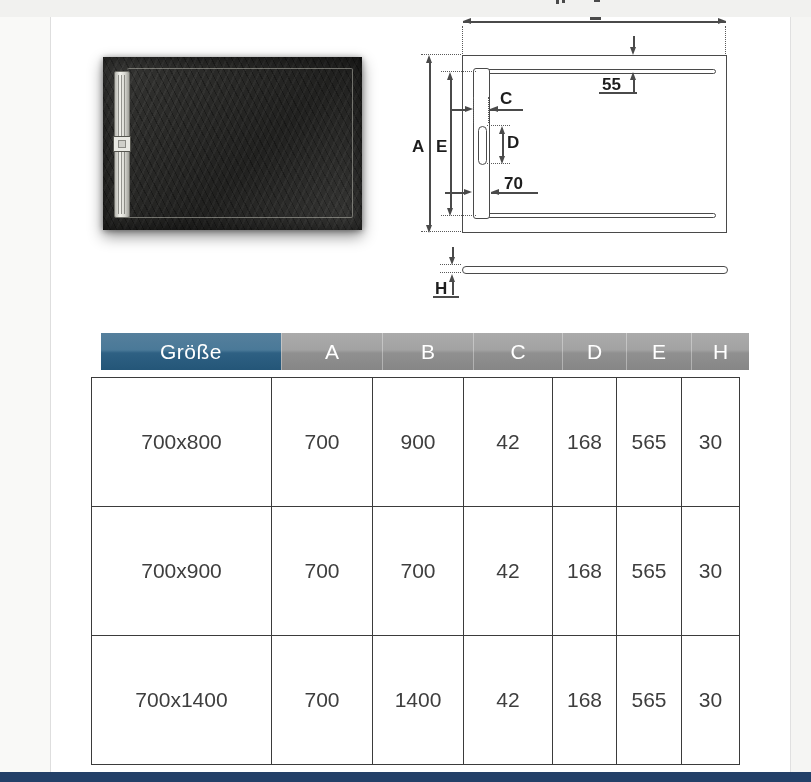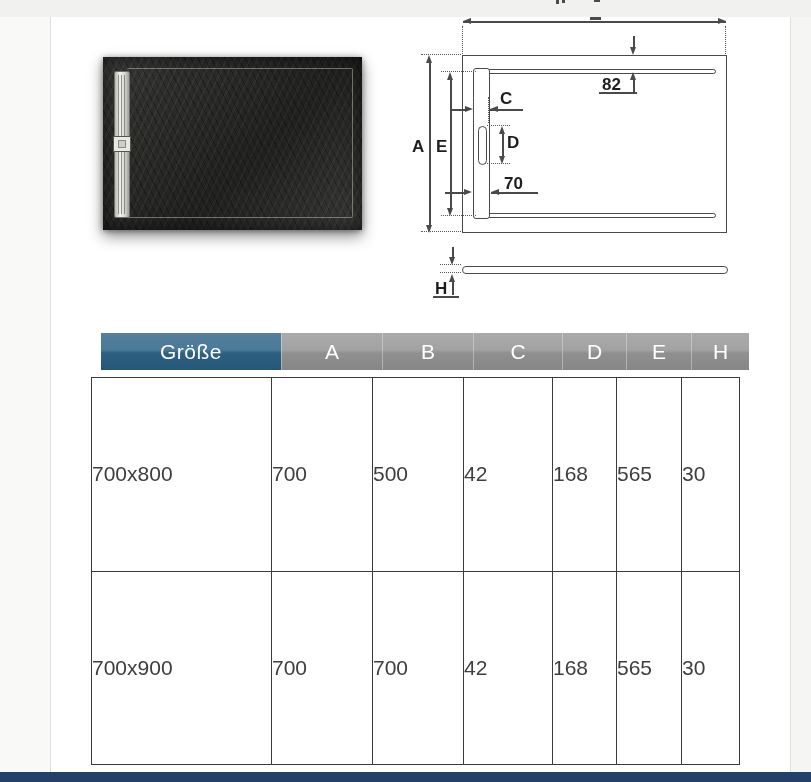--- a/index.html
+++ b/index.html
@@ -39,21 +39,21 @@
   .ah.u{border-left:3.5px solid transparent;border-right:3.5px solid transparent;border-bottom:8px solid #4a4a4a;}
   .ah.d{border-left:3.5px solid transparent;border-right:3.5px solid transparent;border-top:8px solid #4a4a4a;}
   .dlabel{position:absolute;font-weight:bold;font-size:17px;color:#1e1e1e;line-height:1;}
   .outline{position:absolute;border:1.5px solid #4a4a4a;background:#fff;box-sizing:border-box;}
   
   .thead{position:absolute;left:91px;top:333px;width:648px;height:37px;display:flex;padding-left:10px;}
   .hc{display:flex;align-items:center;justify-content:center;color:#fff;font-size:21px;box-sizing:border-box;}
   .hc.blue{background:linear-gradient(180deg,#557f9c 0%,#4a7998 46%,#2e6083 54%,#245678 100%);letter-spacing:0.5px;}
   .hc.gray{background:linear-gradient(180deg,#ababab 0%,#a2a2a2 46%,#909090 54%,#868686 100%);border-left:1px solid rgba(255,255,255,0.35);}
   table.sizes{position:absolute;left:91px;top:377px;width:648px;height:388px;border-collapse:collapse;table-layout:fixed;}
-  table.sizes td{border:1.5px solid #3b3b3b;vertical-align:middle;
+  table.sizes td{border:1.5px solid #3b3b3b;text-align:center;vertical-align:middle;
         font-size:21px;color:#3e3e3e;background:#fff;padding:0;}
 </style>
 </head>
 <body>
 
 <div class="canvas">
 
   <div class="topstrip" style="background: rgb(241, 241, 239);"></div>
   <div class="margin-l"></div>
   <div class="margin-r"></div>
@@ -85,21 +85,21 @@
 
     <div class="ln lv" style="left:633px;top:36px;height:11px;"></div>
     <div class="ah d" style="left:630px;top:47px;"></div>
 
     <div class="outline" style="left:462px;top:55px;width:265px;height:178px;"></div>
     <div class="outline" style="left:476px;top:69px;width:240px;height:5px;border-width:1px;border-radius:0 3px 3px 0;"></div>
     <div class="outline" style="left:476px;top:213px;width:240px;height:5px;border-width:1px;border-radius:0 3px 3px 0;"></div>
     <div class="outline" style="left:473px;top:68px;width:17px;height:151px;border-radius:3px;"></div>
     <div class="outline" style="left:478px;top:126px;width:9px;height:39px;border-radius:6px;"></div>
 
-    <div class="dlabel" style="left:602px;top:76px;">82</div>
+    <div class="dlabel" style="left:602px;top:76px;">55</div>
     <div class="ln lh" style="left:599px;top:92px;width:38px;"></div>
     <div class="ah u" style="left:630px;top:72px;"></div>
     <div class="ln lv" style="left:633px;top:80px;height:12px;"></div>
 
     <div class="dlabel" style="left:500px;top:90px;">C</div>
     <div class="dot-v" style="left:473px;top:97px;height:26px;"></div>
     <div class="dot-v" style="left:488px;top:97px;height:26px;"></div>
     <div class="ln lh" style="left:451px;top:109px;width:14px;"></div>
     <div class="ah r" style="left:465px;top:106px;"></div>
     <div class="ln lh" style="left:490px;top:109px;width:33px;"></div>
@@ -160,32 +160,41 @@
         <col style="width: 91px;">
         <col style="width: 89px;">
         <col style="width: 64px;">
         <col style="width: 65px;">
         <col style="width: 58px;">
       </colgroup>
     <tbody>
         <tr>
           <td>700x800</td>
           <td>700</td>
-          <td>500</td>
+          <td>900</td>
           <td>42</td>
           <td>168</td>
           <td>565</td>
           <td>30</td>
         </tr>
         <tr>
           <td>700x900</td>
           <td>700</td>
           <td>700</td>
           <td>42</td>
           <td>168</td>
           <td>565</td>
           <td>30</td>
         </tr>
+        <tr>
+          <td>700x1400</td>
+          <td>700</td>
+          <td>1400</td>
+          <td>42</td>
+          <td>168</td>
+          <td>565</td>
+          <td>30</td>
+        </tr>
       </tbody>
   </table>
 
   <div class="footerbar" style="background: rgb(35, 64, 104);"></div>
 </div>
 
 </body></html>

